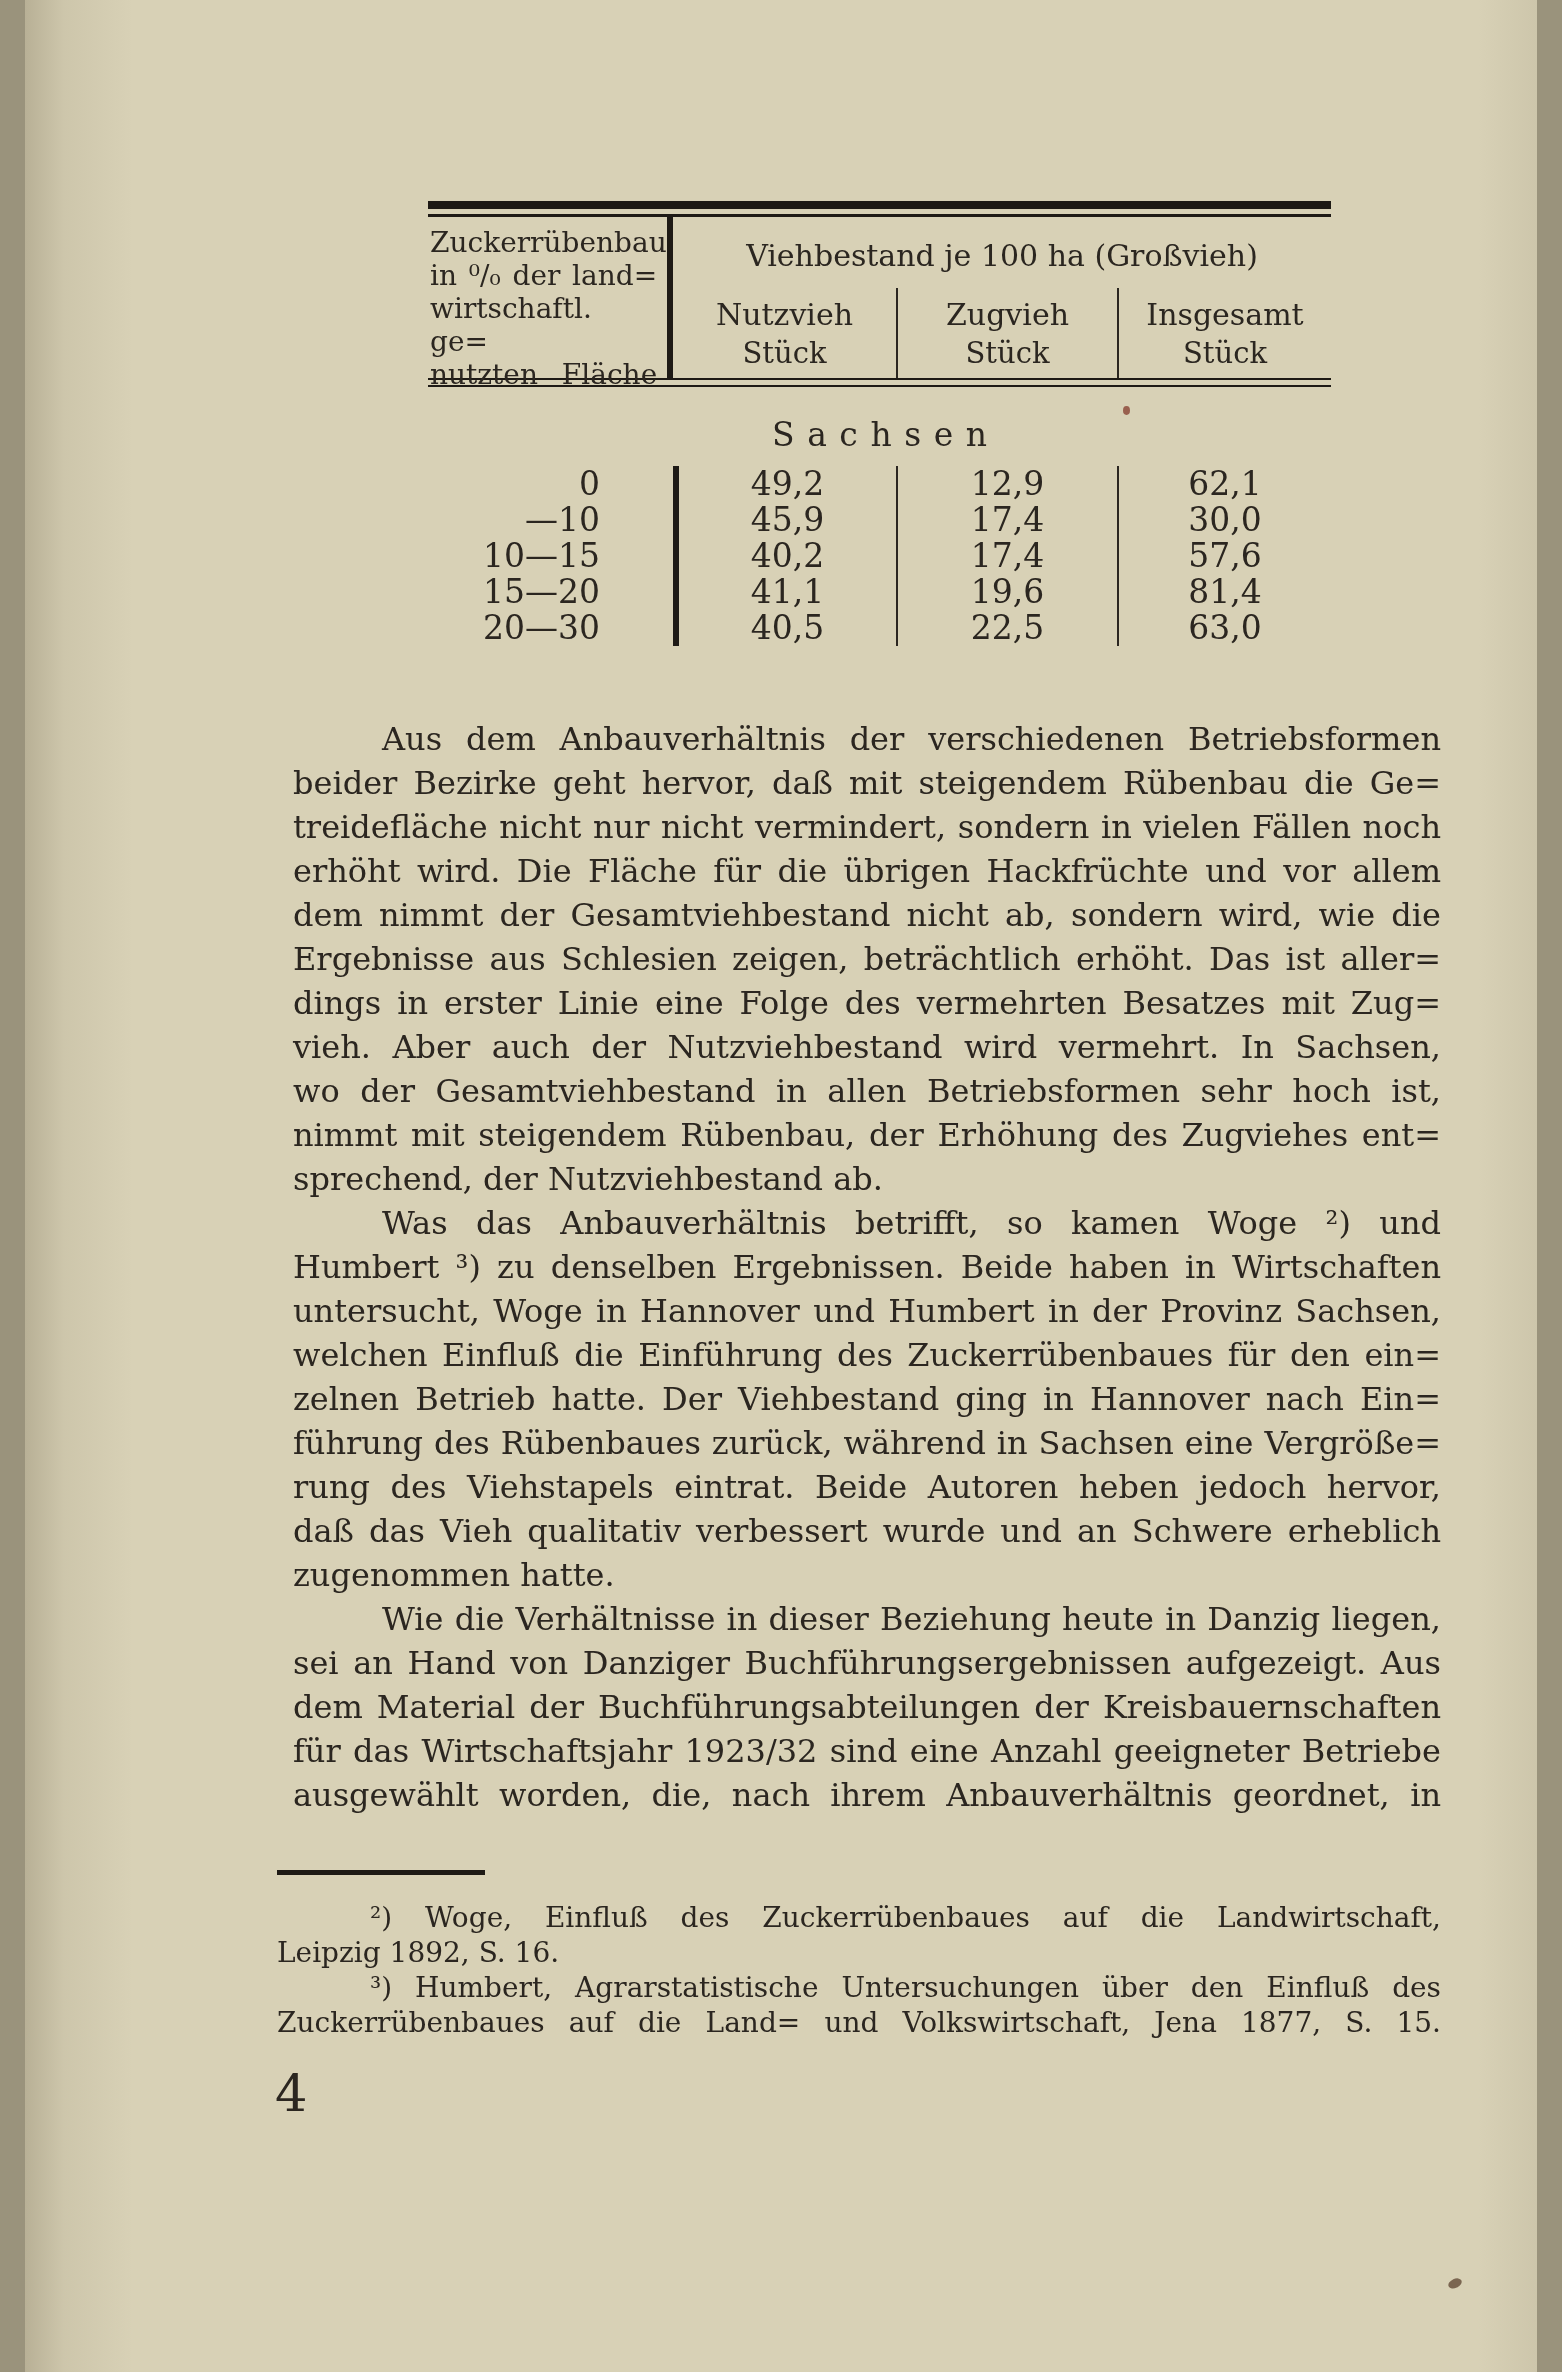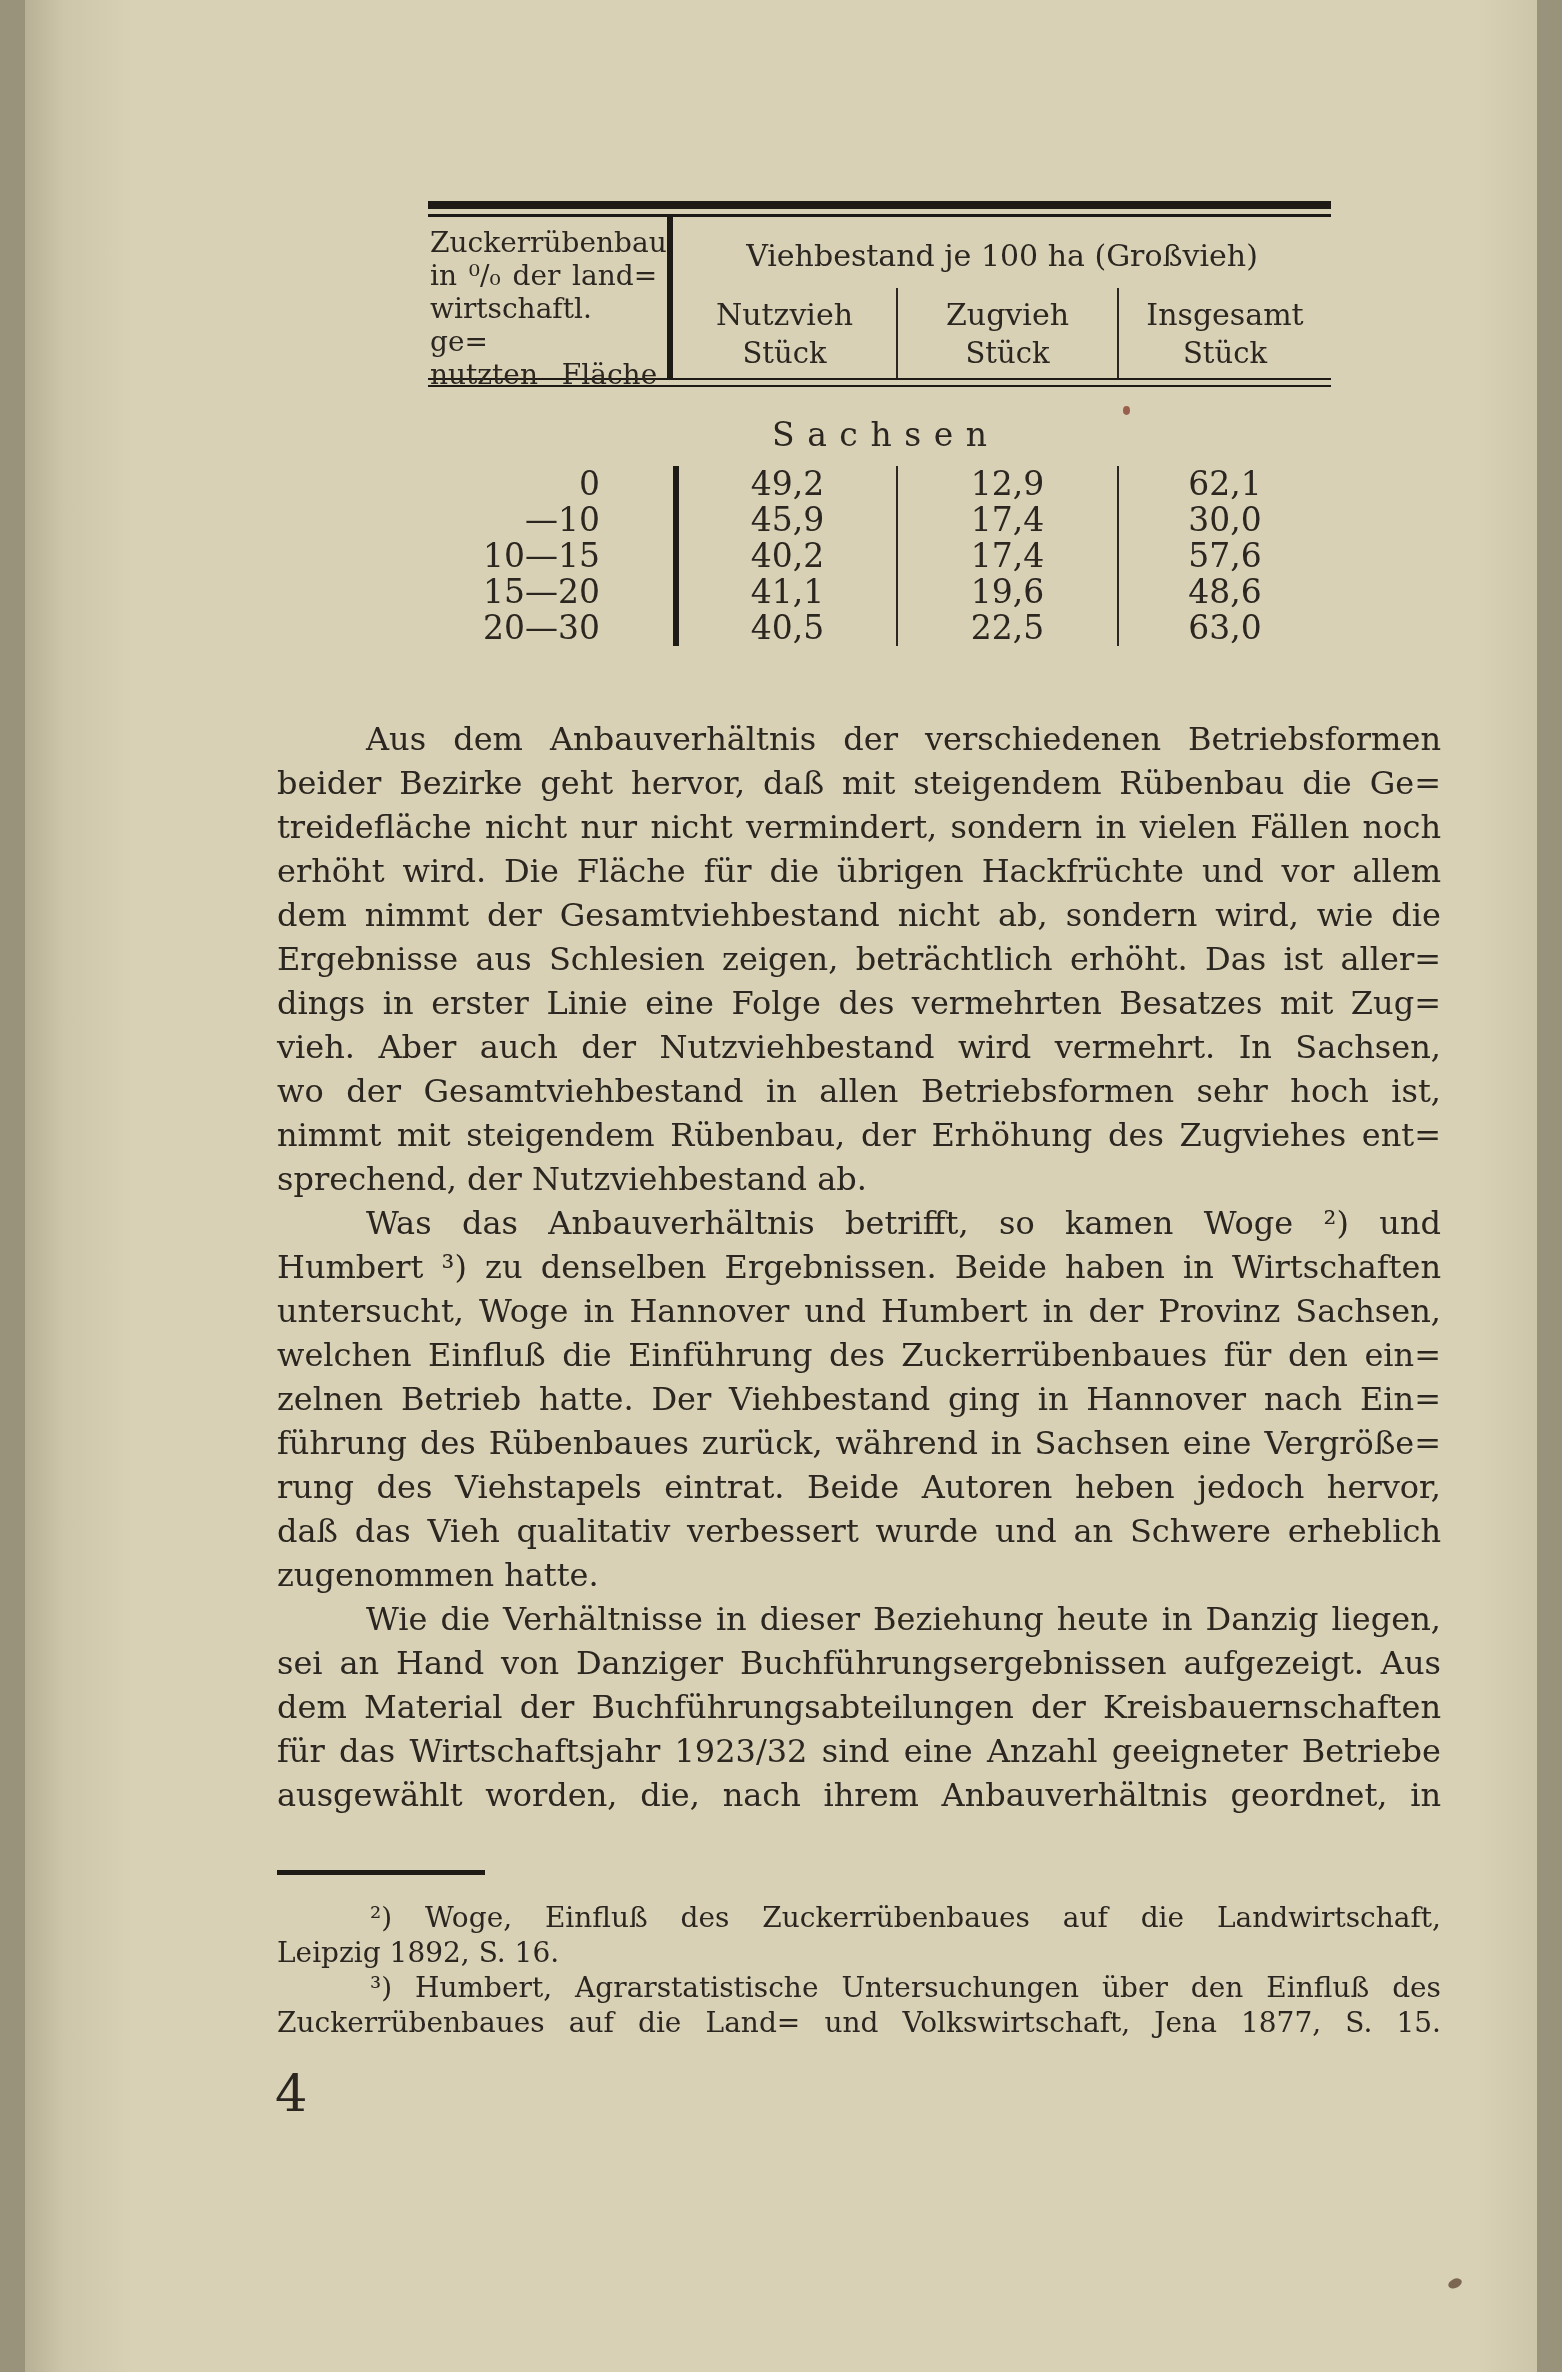--- a/index.html
+++ b/index.html
@@ -55,21 +55,21 @@
   .cell{white-space:nowrap;}
   .c1{text-align:right;padding-right:73px;}
   .c2{text-align:center;border-left:6.9px solid #1e1a15;}
   .c3{text-align:center;border-left:2px solid #2b2620;}
   .c4{text-align:center;border-left:2px solid #2b2620;}
   
   .bodytext{
     position:absolute;left:252px;top:717px;width:1164px;
     font-size:32px;line-height:44px;
   }
-  .bline{text-align:justify;text-align-last:justify;}
+  .bline{text-align:justify;text-align-last:justify;margin-left:16px;}
   .bline.plain{text-align:left;text-align-last:left;}
   .bline.ind{text-indent:89px;}
   
   .fn-rule{position:absolute;left:252px;top:1870px;width:208px;height:4.9px;background:#1e1a15;}
   .footnotes{
     position:absolute;left:252px;top:1900px;width:1164px;
     font-size:28px;line-height:35px;
   }
   .fline{text-align:justify;text-align-last:justify;}
   .fline.plain{text-align:left;text-align-last:left;}
@@ -131,21 +131,21 @@
       <div class="cell c4">30,0</div>
 
       <div class="cell c1">10—15</div>
       <div class="cell c2">40,2</div>
       <div class="cell c3">17,4</div>
       <div class="cell c4">57,6</div>
 
       <div class="cell c1">15—20</div>
       <div class="cell c2">41,1</div>
       <div class="cell c3">19,6</div>
-      <div class="cell c4">48,6</div>
+      <div class="cell c4">81,4</div>
 
       <div class="cell c1">20—30</div>
       <div class="cell c2">40,5</div>
       <div class="cell c3">22,5</div>
       <div class="cell c4">63,0</div>
     </div>
   </div>
 
   <div class="bodytext">
     <div class="bline ind">Aus dem Anbauverhältnis der verschiedenen Betriebsformen</div>

